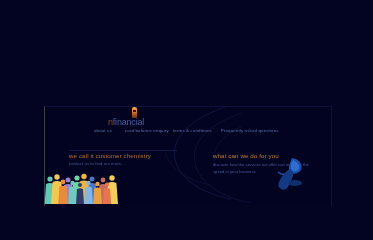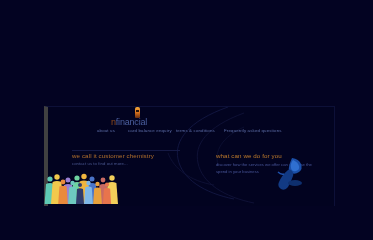--- a/index.html
+++ b/index.html
@@ -24,21 +24,21 @@
     background: #030322;
   }
 
   #content-panel {
     position: absolute;
     left: 44px;
     top: 106px;
     width: 286px;
     height: 100px;
     background: #020320;
-    border-left: 4px solid #404040;
+    border-left: 1px solid #404040;
     border-top: 1px solid #0d1038;
     border-right: 1px solid #0d1038;
     overflow: hidden;
   }
 
   
   .swoosh-layer {
     position: absolute;
     left: 0; top: 0;
     width: 286px;

